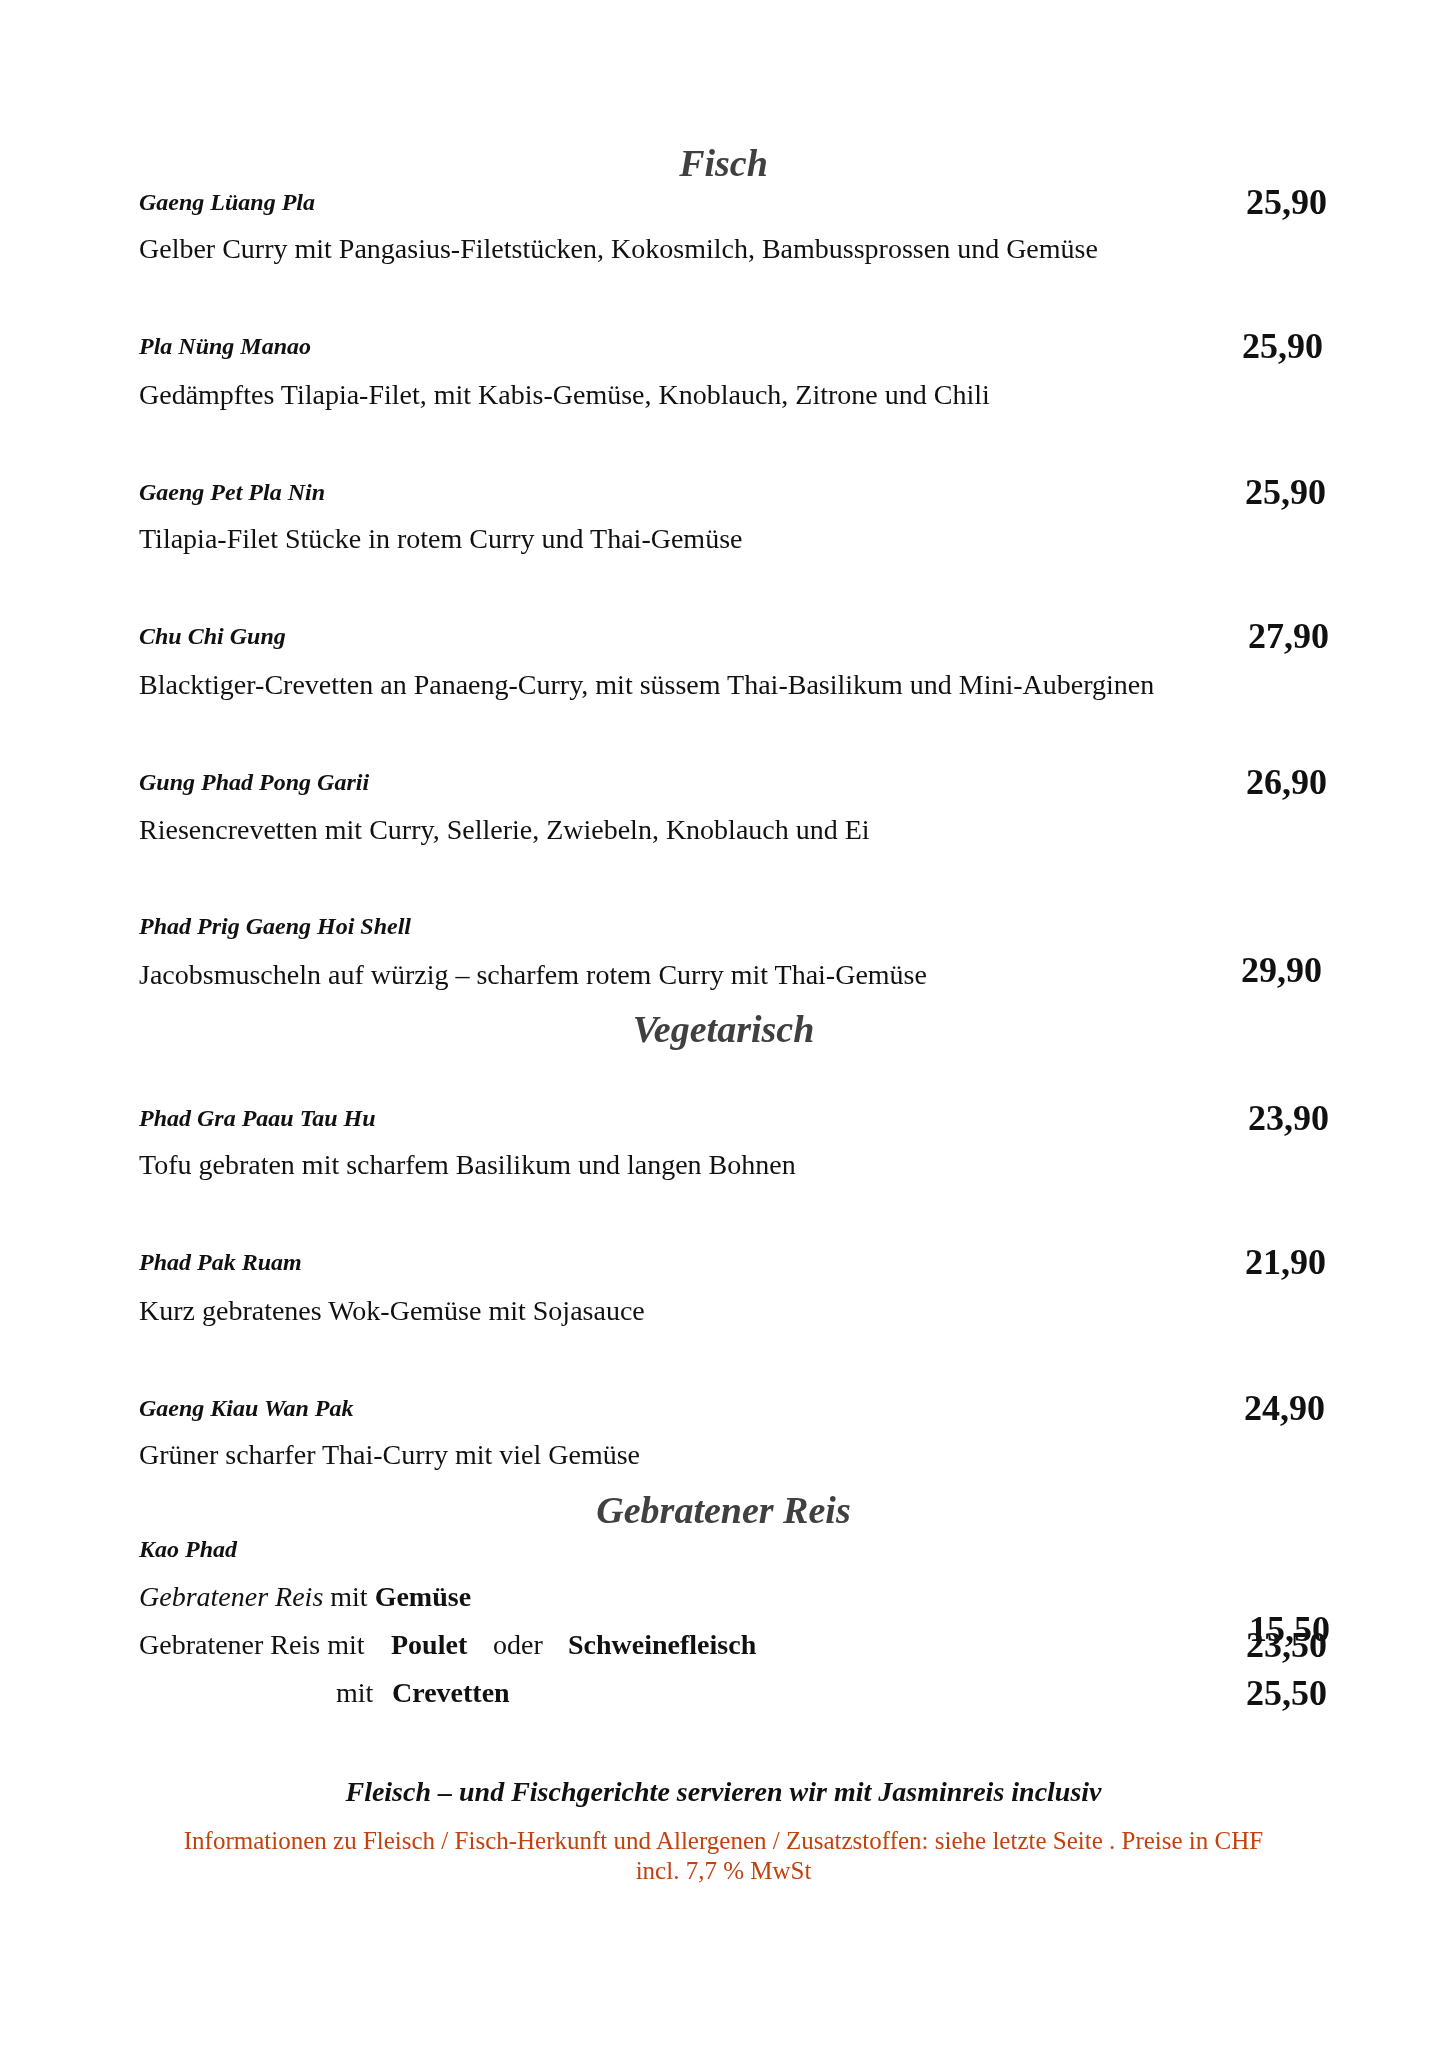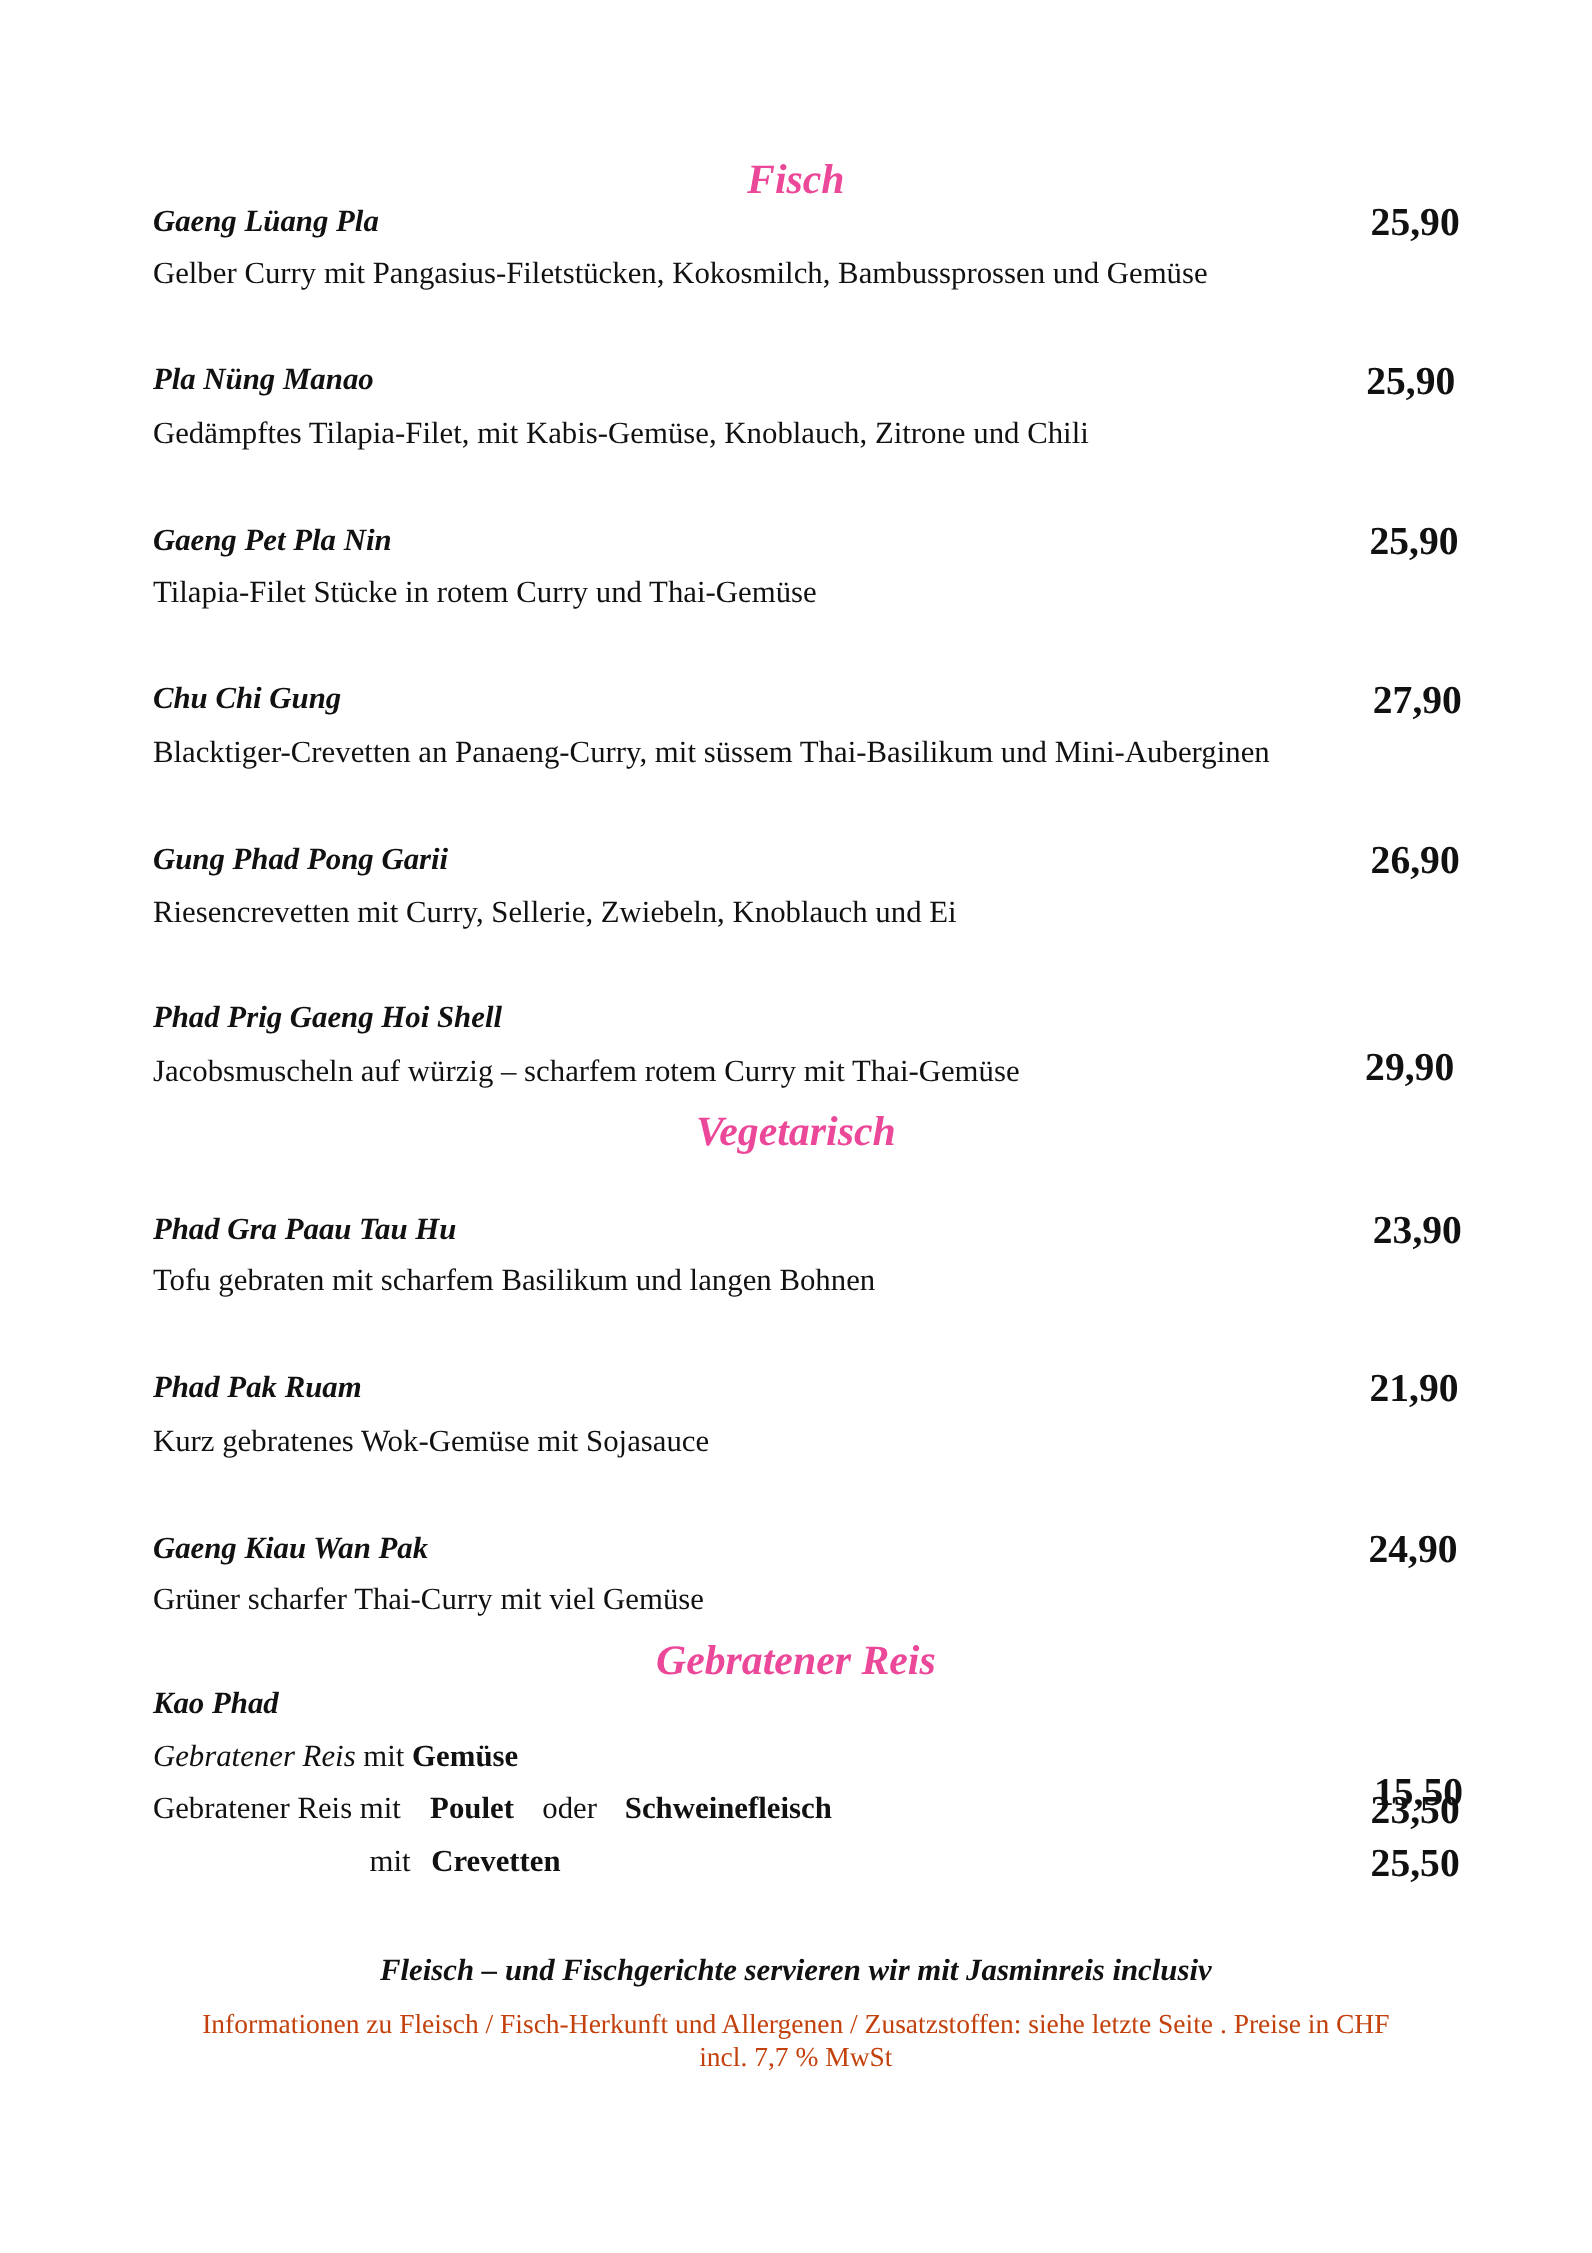--- a/index.html
+++ b/index.html
@@ -1,22 +1,22 @@
 <!DOCTYPE html>
 <html><head>
 <meta charset="utf-8">
 <style>
   html, body { margin: 0; padding: 0; background: #ffffff; }
   body { width: 1447px; height: 2048px; position: relative; overflow: hidden;
          font-family: "Liberation Serif", "DejaVu Serif", serif; color: #111111; }
   .abs { position: absolute; white-space: nowrap; }
   .section-title { position: absolute; left: 0; width: 1447px; text-align: center;
                    font-size: 38px; line-height: 44px; font-weight: bold; font-style: italic;
-                   color: #ec4899; }
-  .dish-name { font-size: 28px; line-height: 32px; font-weight: bold; font-style: italic; left: 139px; }
+                   color: #404040; }
+  .dish-name { font-size: 24px; line-height: 32px; font-weight: bold; font-style: italic; left: 139px; }
   .dish-desc { font-size: 28px; line-height: 32px; left: 139px; }
   .price { font-size: 36px; line-height: 32px; font-weight: bold; }
   .rice-row { font-size: 28px; line-height: 32px; }
   .b { font-weight: bold; }
   .i { font-style: italic; }
   .footer-note { position: absolute; left: 0; width: 1447px; text-align: center;
                  font-size: 28px; line-height: 32px; font-weight: bold; font-style: italic; }
   .footer-info { position: absolute; left: 0; width: 1447px; text-align: center;
                  font-size: 25px; line-height: 30px; color: #c2410c; }
 </style>

